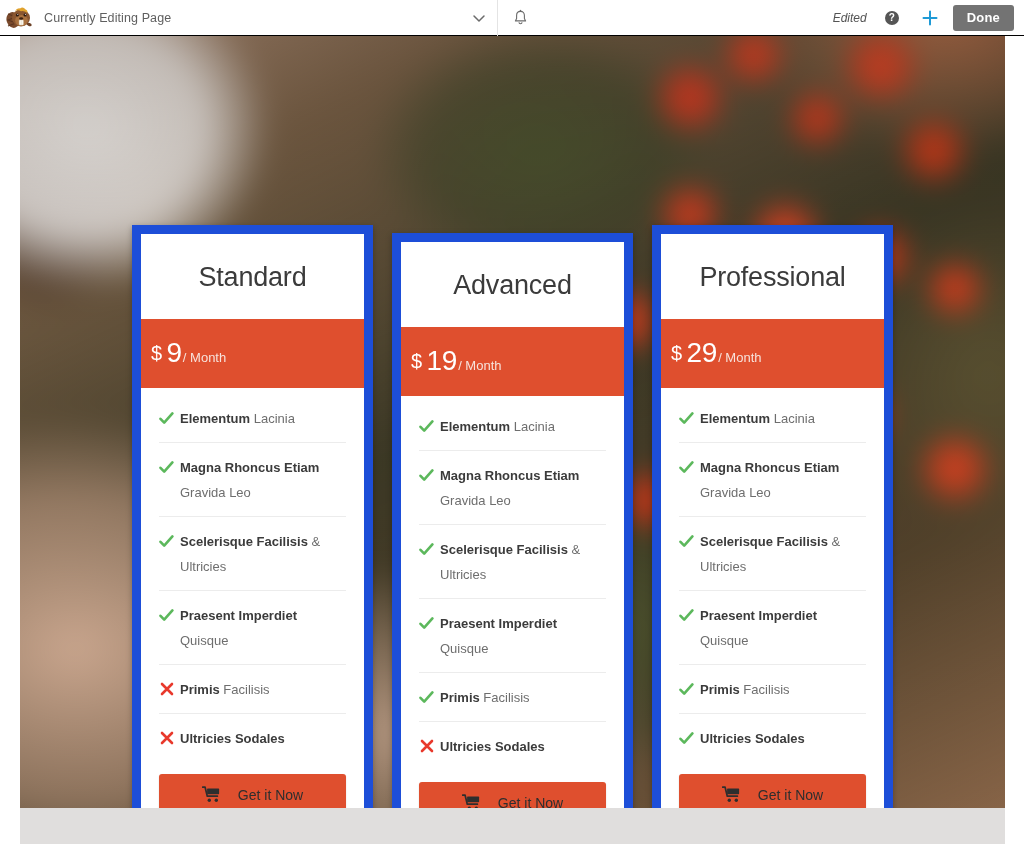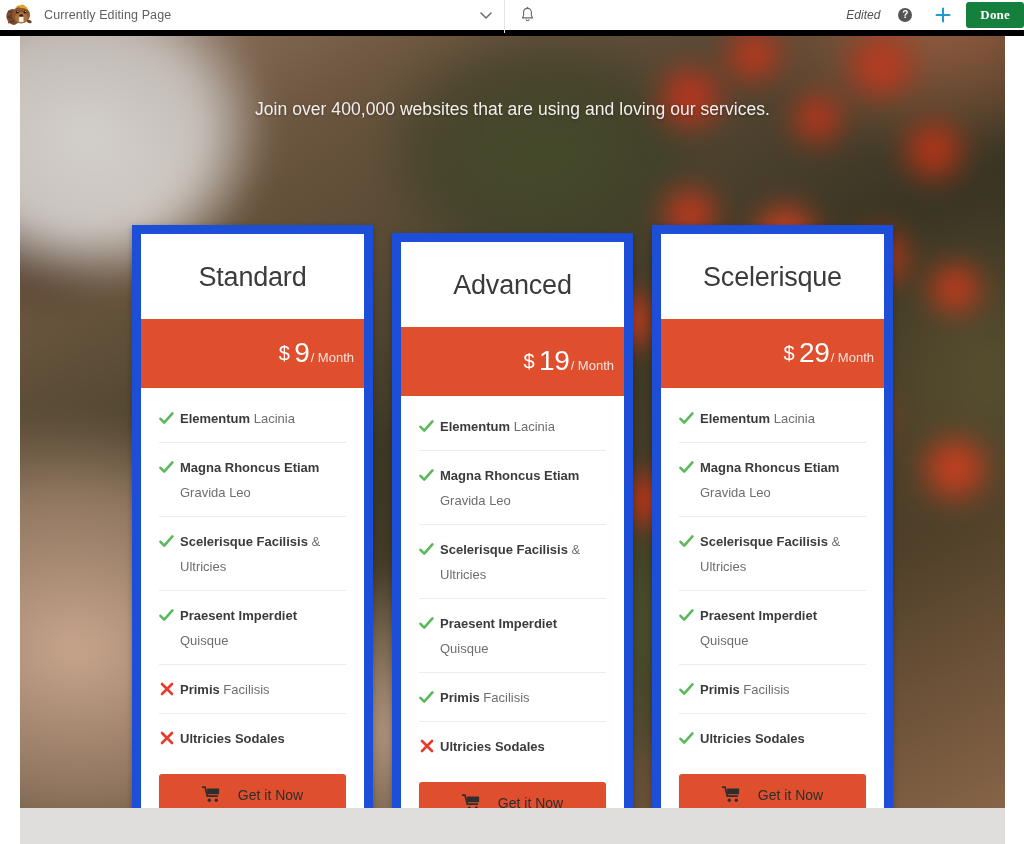--- a/index.html
+++ b/index.html
@@ -9,21 +9,21 @@
     overflow: hidden;
     background: #ffffff;
     font-family: "Liberation Sans", sans-serif;
   }
 
   
   .adminbar {
     position: absolute; top: 0; left: 0;
     width: 1024px; height: 36px;
     background: #ffffff;
-    border-bottom: 6px solid #000000;
+    border-bottom: 1px solid #000000;
     display: flex; align-items: center;
     z-index: 40;
   }
   .logo-wrap {
     width: 40px; height: 36px;
     display: flex; align-items: center; justify-content: center;
     flex: 0 0 auto;
   }
   .beaver { display:block; }
 
@@ -65,31 +65,32 @@
     display: flex; align-items: center; justify-content: center;
     line-height: 1;
     font-style: normal;
   }
   .plus-btn {
     width: 34px; height: 36px;
     display: flex; align-items: center; justify-content: center;
     flex: 0 0 auto;
   }
   .done-btn {
-    background: #15803d;
+    background: #737373;
     color: #fff;
     font-size: 13px;
     font-weight: 600;
     border: none;
     border-radius: 3px;
     height: 26px;
     padding: 0 14px;
+    margin-right: 10px;
     margin-left: 6px;
     cursor: pointer;
-    font-family: Liberation Serif, serif;
+    font-family: Liberation Sans, sans-serif;
     letter-spacing: .2px;
   }
 
   
   .canvas {
     position: absolute;
     top: 36px; left: 0;
     width: 1024px; height: 808px;
     background: #ffffff;
     overflow: hidden;
@@ -202,21 +203,21 @@
   .plan-title {
     text-align: center;
     font-size: 27px;
     color: #3b3b3b;
     font-weight: 400;
     padding: 28px 10px 26px;
     letter-spacing: -.2px;
   }
   .price-band {
     background: #df4f2e;
-    text-align: right;
+    text-align: left;
     padding: 18px 10px 19px;
     color: #ffffff;
     white-space: nowrap;
   }
   .price-cur { font-size: 20px; font-weight: 400; vertical-align: 2px; }
   .price-amt { font-size: 28px; font-weight: 400; letter-spacing: -.3px; }
   .price-per { font-size: 13px; font-weight: 400; color: #f7e2db; margin-left: 1px; }
 
   .features {
     list-style: none;
@@ -327,21 +328,20 @@
 
 <div class="canvas">
   <div class="page">
 
     <div class="hero">
       <div class="hero-photo"></div>
       <div class="hero-tint"></div>
     </div>
 
     <div class="hero-copy">
-      <p class="hero-sub">Join over 400,000 websites that are using and loving our services.</p>
     </div>
 
     <div class="cards" id="cards">
         <div class="card-outer">
           <div class="card-inner">
             <div class="plan-title">Standard</div>
             <div class="price-band"><span class="price-cur">$</span> <span class="price-amt">9</span><span class="price-per">/ Month</span></div>
             <ul class="features">
               <li class="feature">
                 <span class="mark">
@@ -471,21 +471,21 @@
                     <circle cx="14.3" cy="14.2" r="1.7" fill="#2e2e2e"></circle>
                   </svg>
                 </span>
                 <span>Get it Now</span>
               </button>
             </div>
           </div>
         </div>
         <div class="card-outer">
           <div class="card-inner">
-            <div class="plan-title">Scelerisque</div>
+            <div class="plan-title">Professional</div>
             <div class="price-band"><span class="price-cur">$</span> <span class="price-amt">29</span><span class="price-per">/ Month</span></div>
             <ul class="features">
               <li class="feature">
                 <span class="mark">
                   <svg width="15" height="15" viewBox="0 0 15 15" aria-hidden="true">
                     <path d="M1.5 7.8 L5.2 11.6 L13.4 2.4" fill="none" stroke="#5cb85c" stroke-width="2.6" stroke-linecap="round" stroke-linejoin="round"></path>
                   </svg>
                 </span>
                 <span class="ftext"><b>Elementum</b> Lacinia</span>
               </li>

